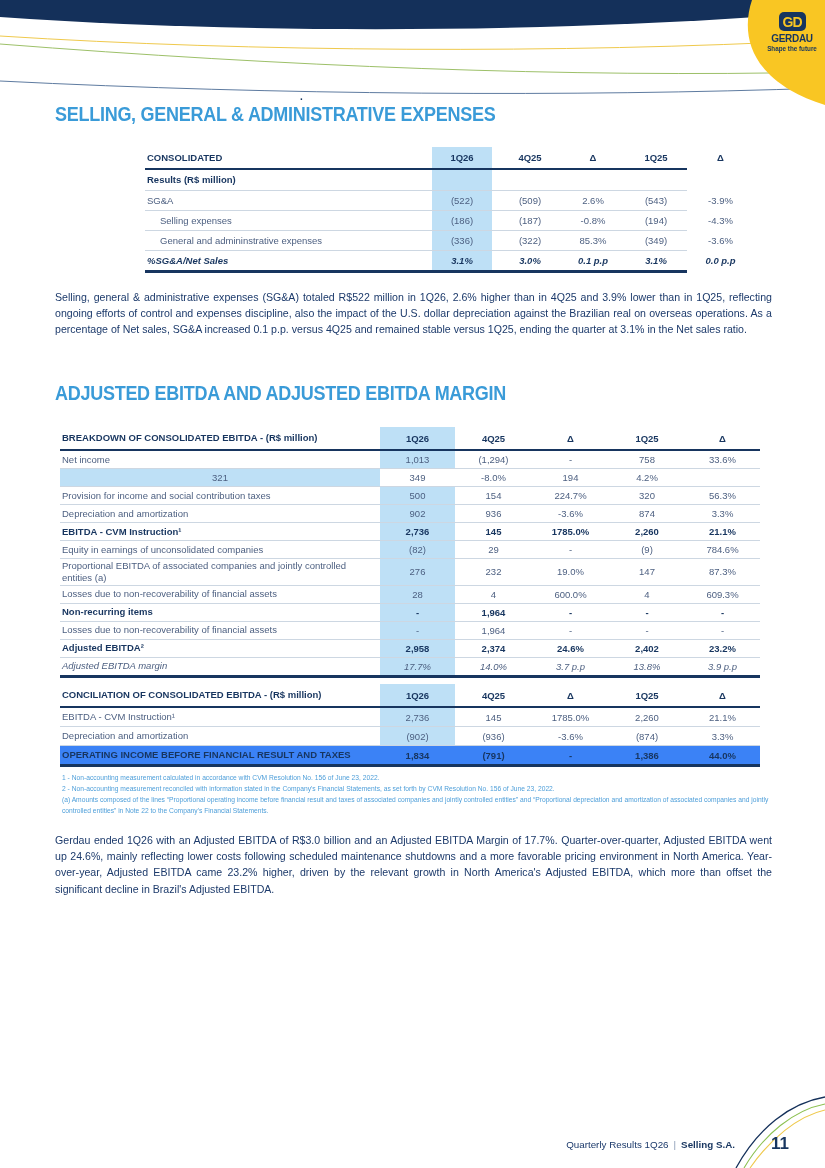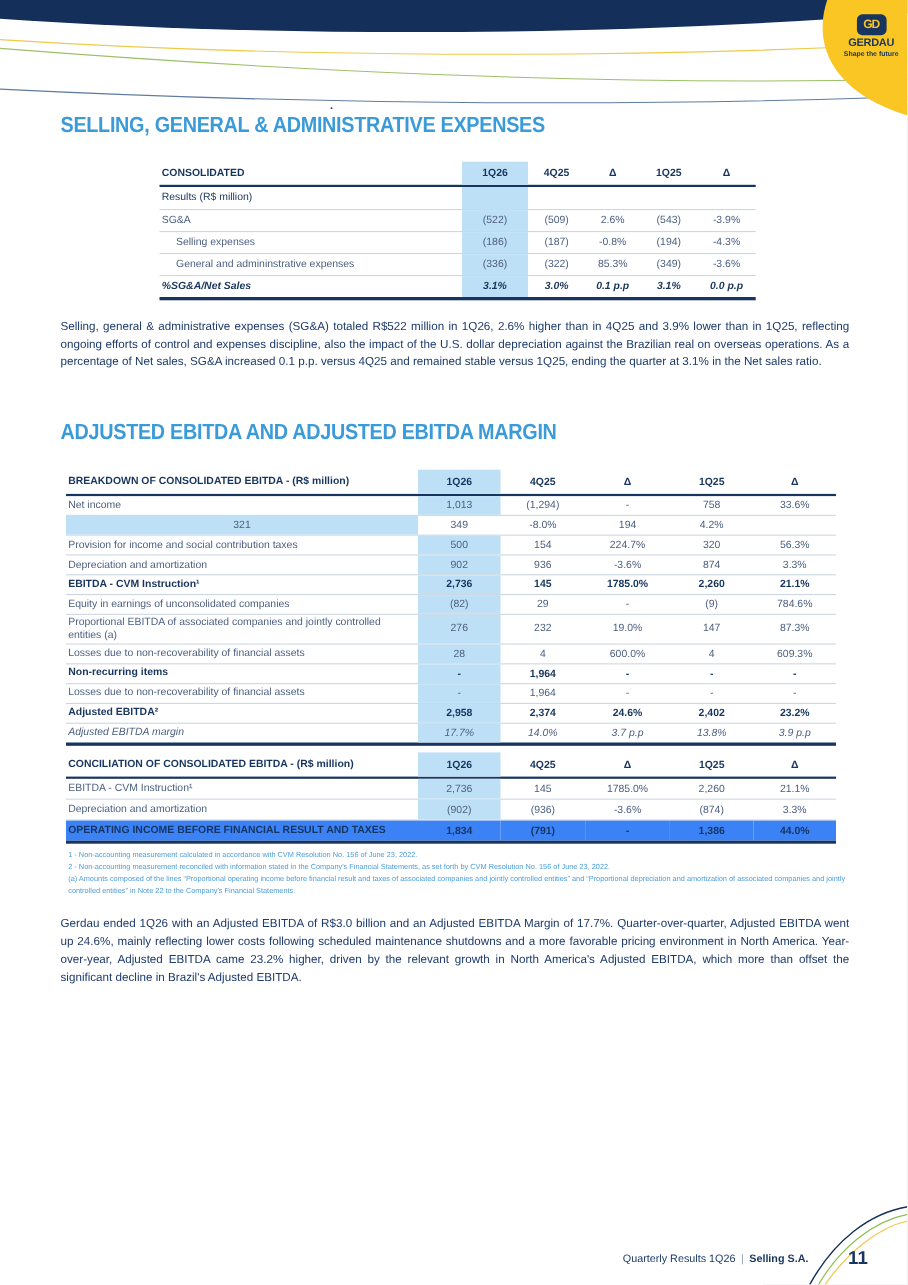--- a/index.html
+++ b/index.html
@@ -10,44 +10,44 @@
   
   .sec-title{font-size:20px;font-weight:bold;color:#3A9BD8;letter-spacing:-0.3px;
              transform:scaleX(0.9);transform-origin:left center;white-space:nowrap;}
   .para{font-size:10.6px;line-height:1.53;text-align:justify;color:#1C3A6B;}
   .footnotes{font-size:6.7px;line-height:1.65;color:#4D9ED9;}
   .stray-dot{font-size:10px;color:#17355F;font-weight:bold;}
 
   
   .tbl{font-size:9.5px;color:#4C5F80;border-bottom:3px solid #17355F;}
   .tr{display:grid;}
-  .t1 .tr{grid-template-columns:275px 60px 52px 50px 52px 53px;}
+  .t1 .tr{grid-template-columns:275px 60px 52px 50px 52px 53px;gap:12px;}
   .t2 .tr{grid-template-columns:320px 75px 77px 77px 76px 75px;}
   .td{display:flex;align-items:center;padding:1px 2px;box-sizing:border-box;}
   .td.c{justify-content:center;text-align:center;}
   .td.hl{background:#BEE0F6;}
   .thead{font-weight:bold;color:#17355F;border-bottom:2px solid #17355F;}
   .t1 .thead{min-height:21px;}
   .t2 .thead{min-height:22px;}
-  .t1 .subhead{min-height:20px;font-weight:normal;color:#17355F;}
+  .t1 .subhead{min-height:20px;font-weight:bold;color:#17355F;}
   .t1 .rows div.tr{border-top:1px solid #CDD7E2;min-height:19px;}
   .t2 .rows div.tr + div.tr{border-top:1px solid #CDD7E2;}
   .t2 .rows div.tr{min-height:17px;}
   .t3 .rows div.tr{min-height:18px;}
   .tr.bold{font-weight:bold;color:#17355F;}
   .tr.ital{font-style:italic;}
   .tr.boldital{font-weight:bold;font-style:italic;color:#17355F;}
   .tr.indent .label{padding-left:15px;}
   .tr.rowhl .td{background:#3b82f6;}
   .label{line-height:1.25;}
 
   
   .logo-box{left:762px;top:12px;width:60px;text-align:center;}
   .monogram{display:inline-flex;align-items:center;justify-content:center;width:27px;height:19px;
-            background:#17355F;border-radius:5px;color:#F9C623;font-weight:bold;font-size:11px;letter-spacing:-1px;}
+            background:#17355F;border-radius:5px;color:#F9C623;font-weight:bold;font-size:14px;letter-spacing:-1px;}
   .wordmark{font-size:10px;font-weight:bold;color:#17355F;letter-spacing:-0.3px;margin-top:2px;}
   .tagline{font-size:6.3px;font-weight:bold;color:#17355F;margin-top:1px;}
 
   
   .footer-text{right:90px;top:1139px;font-size:9.8px;color:#1C3A6B;white-space:nowrap;}
   .footer-text .sep{color:#8A9BB5;padding:0 5px;}
   .footer-text .brand{font-weight:bold;color:#17355F;}
   .page-num{left:771px;top:1134px;font-size:17px;font-weight:bold;color:#17355F;}
 </style>
 </head>

